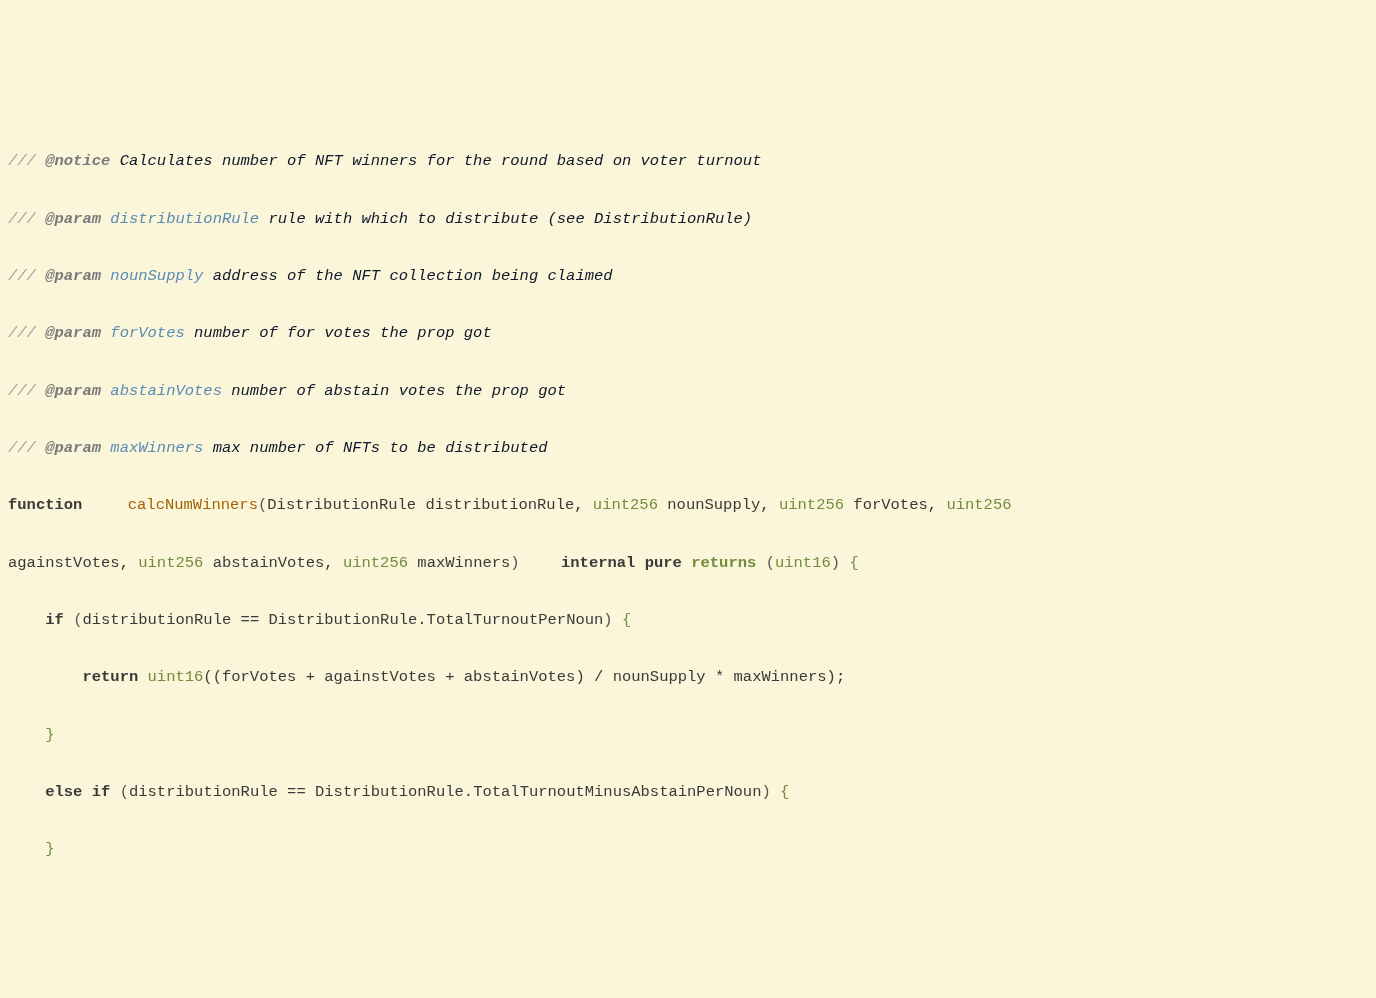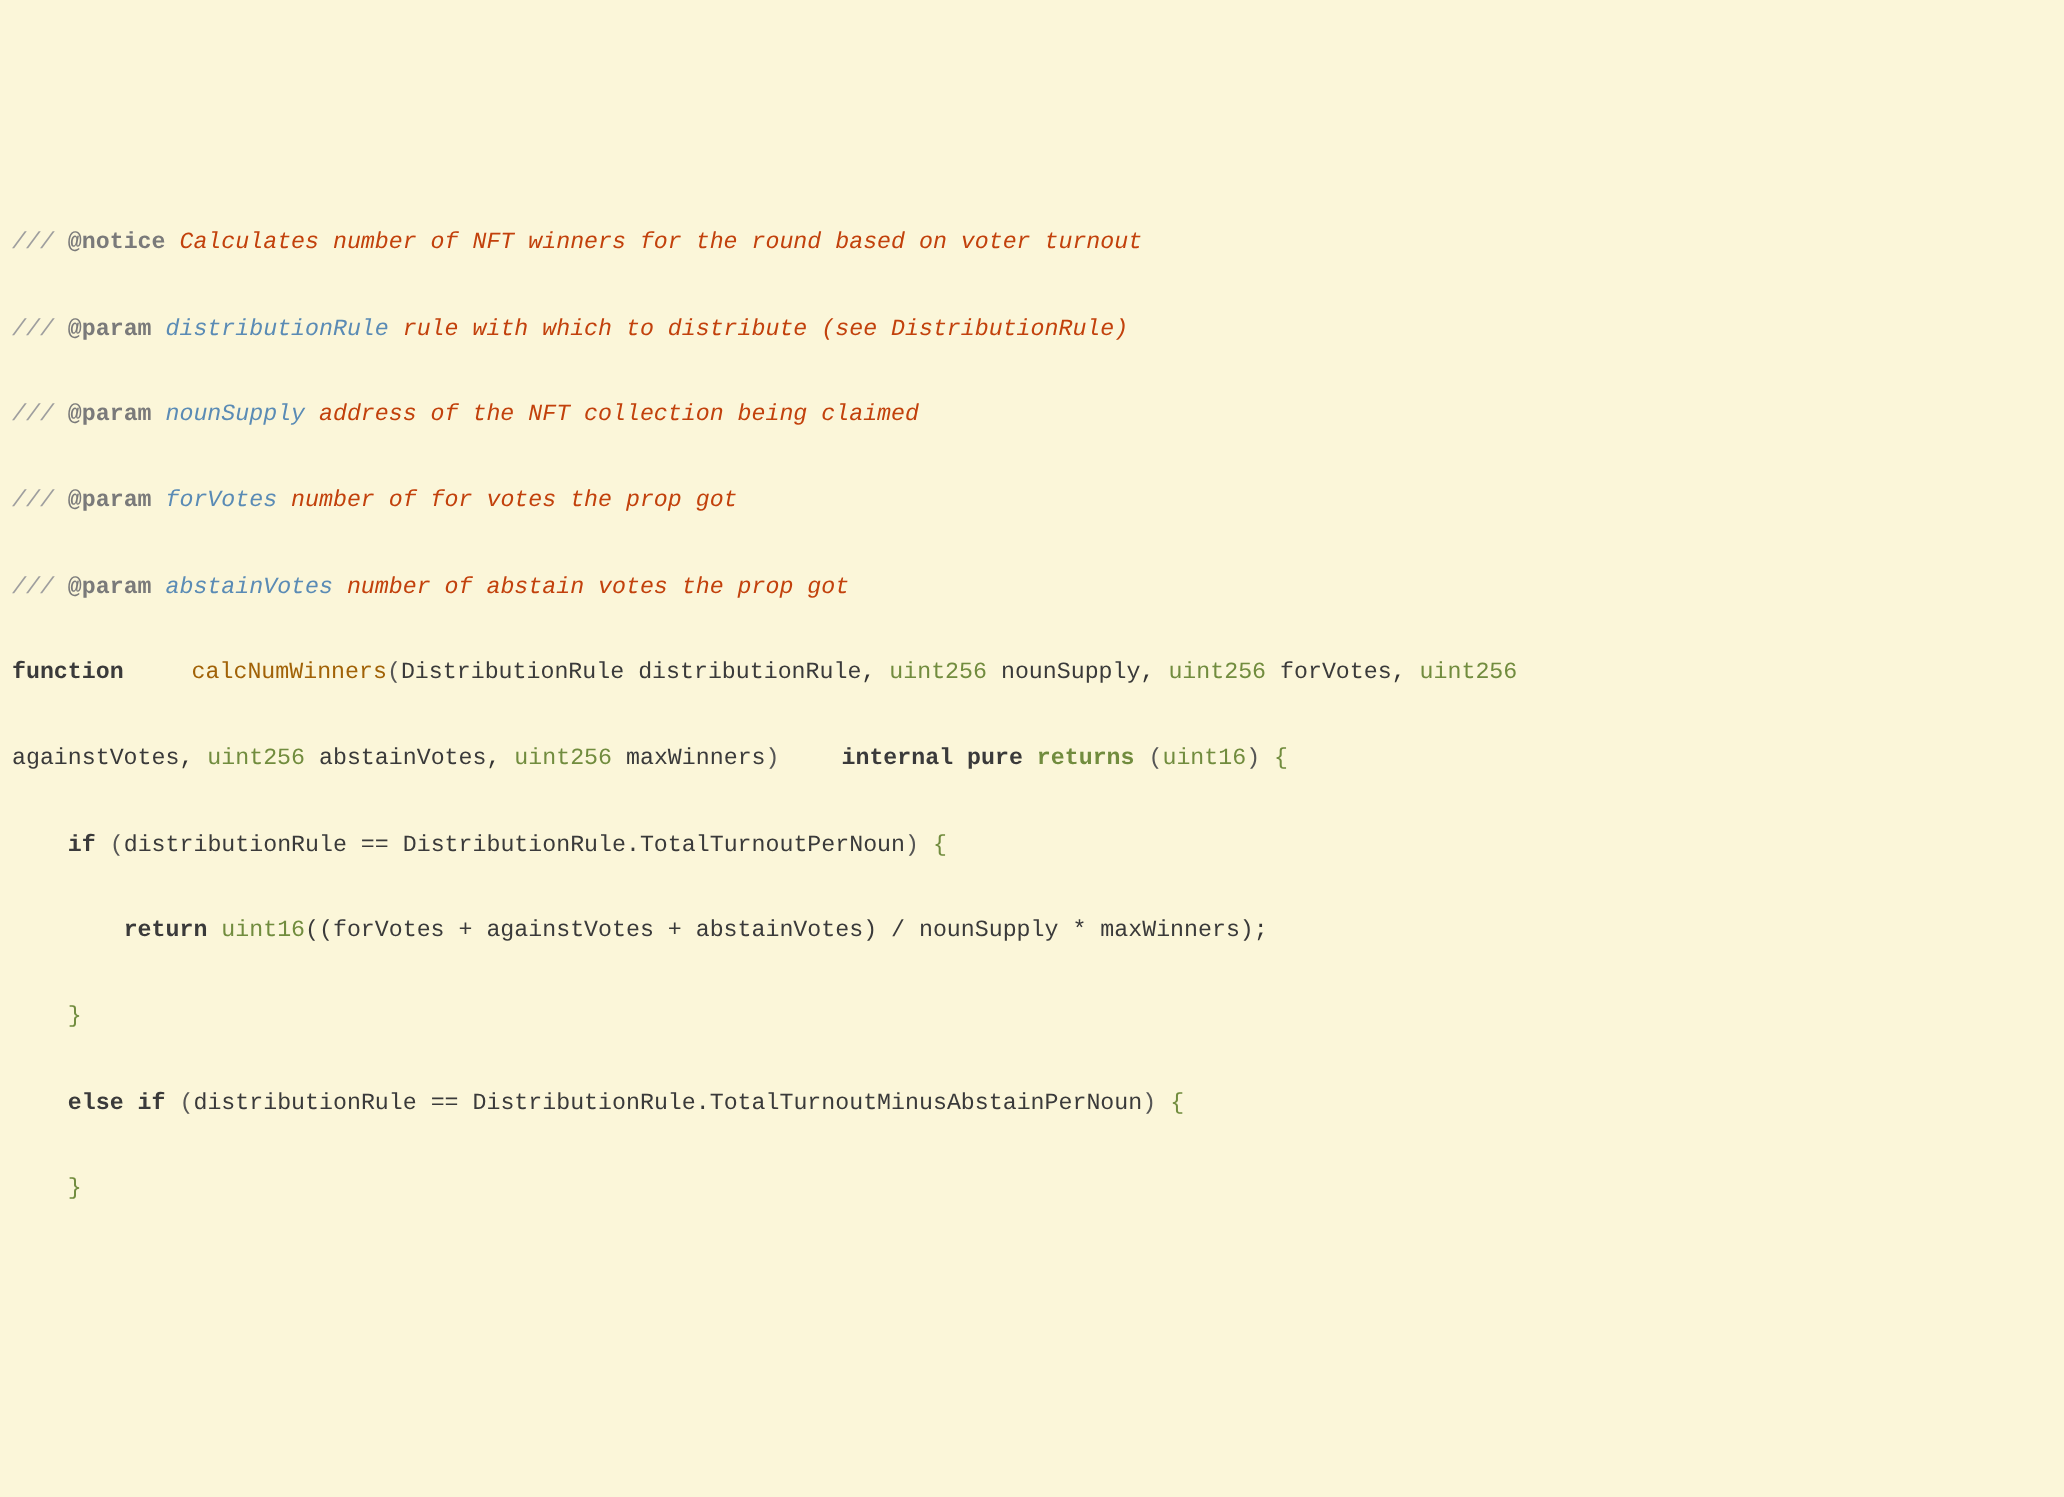--- a/index.html
+++ b/index.html
@@ -8,23 +8,23 @@
       font-family: 'Menlo', 'Monaco', 'Consolas', 'Courier New', monospace;
       font-size: 15.5px;
       line-height: 1.85;
       padding: 4px 16px 16px 8px;
       color: #333;
       white-space: pre;
       overflow-x: auto;
     }
     .line { display: block; position: relative; }
     .comment-slash { color: #9e9e9e; font-style: italic; }
-    .tag-bold { color: #7a7a7a; font-weight: bold; }
+    .tag-bold { color: #7a7a7a; font-weight: bold; font-style: italic; }
     .tag-param { color: #5a8bb5; font-style: italic; }
-    .comment-text { color: #c2410c; font-style: italic; }
+    .comment-text { color: #0f172a; font-style: italic; }
     .keyword-dark { color: #3a3a3a; font-weight: bold; margin-top: 13px; }
     .func-name { color: #a16207; margin-left: 36px; }
     .type-name { color: #3a3a3a; }
     .type-uint { color: #718c3e; }
     .returns-kw { color: #718c3e; font-weight: bold; }
     .paren { color: #555; }
     .brace { color: #718c3e; }
     .ident { color: #3a3a3a; }
     .enum-val { color: #3a3a3a; }
     .internal-pure { color: #3a3a3a; font-weight: bold; margin-left: 32px; }
@@ -35,20 +35,21 @@
 <body>
 
 
 
 <div class="codeblock">
 <pre><span class="line"><span class="comment-slash">/// </span><span class="tag-bold">@notice</span><span class="comment-text"> Calculates number of NFT winners for the round based on voter turnout</span></span>
 <span class="line"><span class="comment-slash">/// </span><span class="tag-bold">@param</span> <span class="tag-param">distributionRule</span><span class="comment-text"> rule with which to distribute (see DistributionRule)</span></span>
 <span class="line"><span class="comment-slash">/// </span><span class="tag-bold">@param</span> <span class="tag-param">nounSupply</span><span class="comment-text"> address of the NFT collection being claimed</span></span>
 <span class="line"><span class="comment-slash">/// </span><span class="tag-bold">@param</span> <span class="tag-param">forVotes</span><span class="comment-text"> number of for votes the prop got</span></span>
 <span class="line"><span class="comment-slash">/// </span><span class="tag-bold">@param</span> <span class="tag-param">abstainVotes</span><span class="comment-text"> number of abstain votes the prop got</span></span>
+<span class="line"><span class="comment-slash">/// </span><span class="tag-bold">@param</span> <span class="tag-param">maxWinners</span><span class="comment-text"> max number of NFTs to be distributed</span></span>
 <span class="line"><span class="keyword-dark">function</span> <span class="func-name">calcNumWinners</span><span class="paren">(</span><span class="type-name">DistributionRule</span> <span class="ident">distributionRule</span>, <span class="type-uint">uint256</span> <span class="ident">nounSupply</span>, <span class="type-uint">uint256</span> <span class="ident">forVotes</span>, <span class="type-uint">uint256</span></span>
 <span class="line"><span class="ident">againstVotes</span>, <span class="type-uint">uint256</span> <span class="ident">abstainVotes</span>, <span class="type-uint">uint256</span> <span class="ident">maxWinners</span><span class="paren">)</span> <span class="internal-pure">internal pure</span> <span class="returns-kw">returns</span> <span class="paren">(</span><span class="type-uint">uint16</span><span class="paren">)</span> <span class="brace">{</span></span>
 <span class="line">    <span class="keyword-dark">if</span> <span class="paren">(</span><span class="ident">distributionRule == DistributionRule.</span><span class="enum-val">TotalTurnoutPerNoun</span><span class="paren">)</span> <span class="brace">{</span></span>
 <span class="line">        <span class="keyword-dark">return</span> <span class="type-uint">uint16</span><span class="ident">((forVotes + againstVotes + abstainVotes) / nounSupply * maxWinners)</span>;</span>
 <span class="line">    <span class="brace">}</span></span>
 <span class="line">    <span class="keyword-dark">else if</span> <span class="paren">(</span><span class="ident">distributionRule == DistributionRule.</span><span class="enum-val">TotalTurnoutMinusAbstainPerNoun</span><span class="paren">)</span> <span class="brace">{</span></span>
 <span class="line">    <span class="brace">}</span></span>
 
 
 

